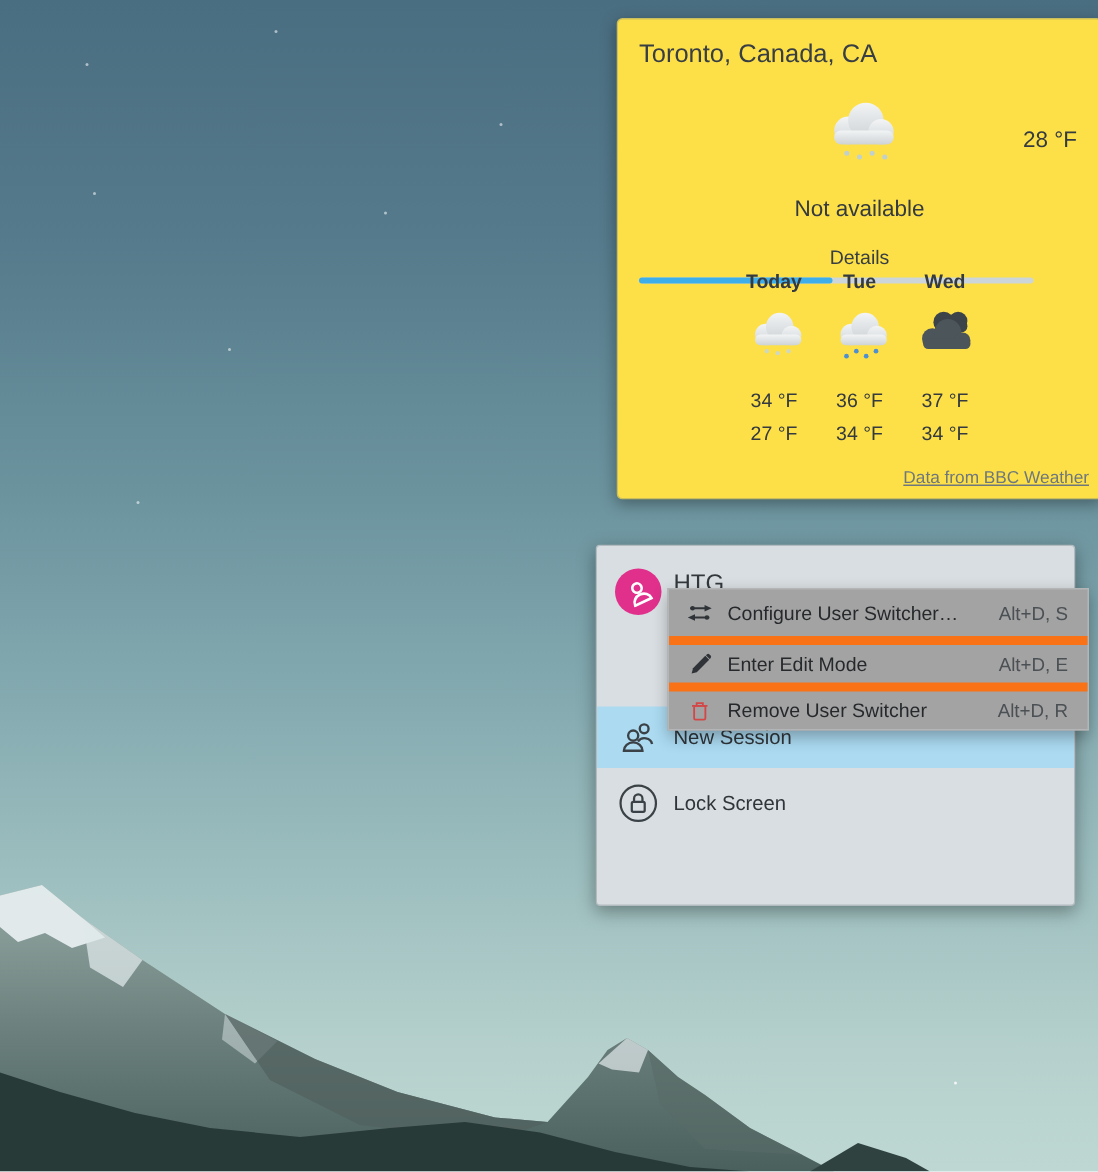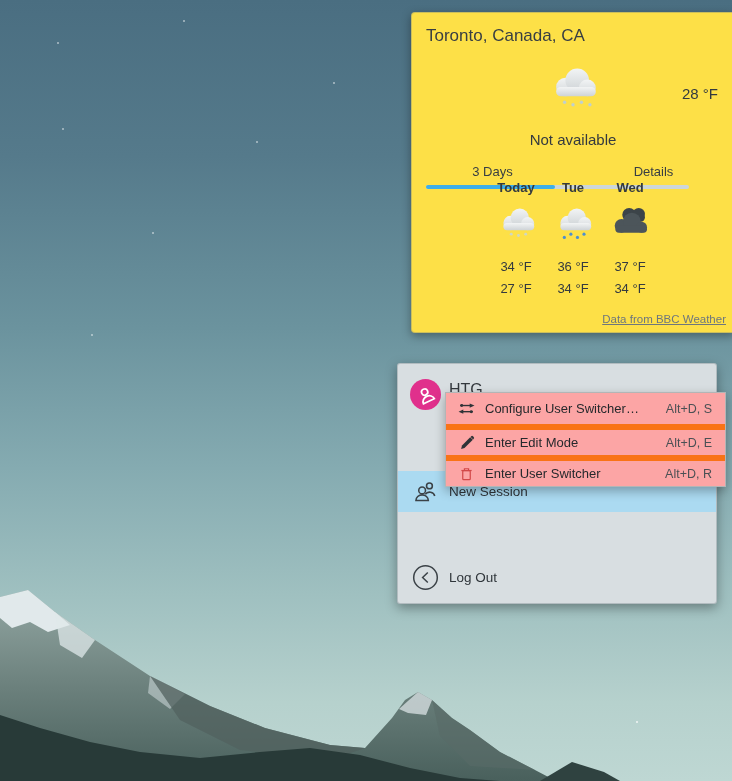--- a/index.html
+++ b/index.html
@@ -46,21 +46,21 @@
   .session-row { position:absolute; left:0; width:100%; display:flex; align-items:center; cursor:pointer; }
   .session-row .row-icon { width:28px; height:28px; margin-left:13px; flex:0 0 28px; display:flex; align-items:center; justify-content:center; }
   .session-row .row-label { margin-left:10px; font-size:13.5px; color:#2f353a; }
   .row-new  { top:107px; height:41px; background:var(--highlight,#abdaf1); }
   .row-lock { top:151px; height:40px; }
   .row-out  { top:193px; height:41px; }
 
   
   .context-menu {
     position:absolute; left:445px; top:392px; width:281px;
-    background:#fca5a5; border:1px solid #b3b5b6;
+    background:#a3a3a3; border:1px solid #b3b5b6;
     box-shadow:0 4px 10px rgba(0,0,0,.3); z-index:10;
   }
   .menu-item { height:31px; display:flex; align-items:center; padding:0 13px 0 12px; cursor:pointer; }
   .menu-item + .menu-item { border-top:6px solid #f97316; }
   .menu-icon { width:17px; height:17px; margin-right:10px; flex:0 0 17px; display:flex; align-items:center; justify-content:center; }
   .menu-label { flex:1; font-size:13px; color:#26292c; }
   .menu-shortcut { font-size:12.5px; color:#4b5054; }
 
   svg { display:block; }
 </style>
@@ -125,21 +125,20 @@
           <circle cx="42" cy="46" r="2"></circle>
           <circle cx="52" cy="49" r="2"></circle>
       </g>
     </svg>
   </div>
 
   <div class="current-temp">28 °F</div>
   <div class="current-cond">Not available</div>
 
   <div class="weather-tabs">
-    <div class="weather-tab">3 Days</div>
     <div class="weather-tab">Details</div>
   </div>
   <div class="tab-track">
     <div class="tab-active-bar"></div>
   </div>
 
   <div class="forecast">
     <div class="fc-col">
       <div class="fc-day">Today</div>
       <div class="fc-icon">
@@ -224,30 +223,31 @@
       <svg width="27" height="27" viewBox="0 0 24 24" fill="none" stroke="#3b4247" stroke-width="1.4">
         <circle cx="15.5" cy="7" r="2.6"></circle>
         <path d="M11.8 14.5 a4.6 4.2 0 0 1 8.4 1.5"></path>
         <circle cx="9" cy="11" r="3"></circle>
         <path d="M3.5 20 a5.5 5 0 0 1 11 0 z"></path>
       </svg>
     </span>
     <span class="row-label">New Session</span>
   </div>
 
-
-  <div class="session-row row-out">
+  <div class="session-row row-lock">
     <span class="row-icon">
       <svg width="27" height="27" viewBox="0 0 27 27" fill="none" stroke="#3b4247" stroke-width="1.5">
         <circle cx="13.5" cy="13.5" r="11.8"></circle>
-        <polyline points="15.8,8.5 10.6,13.5 15.8,18.5"></polyline>
-      </svg>
-    </span>
-    <span class="row-label">Log Out</span>
-  </div>
+        <rect x="9.2" y="12.6" width="8.6" height="6.6" rx="1"></rect>
+        <path d="M10.7 12.6 v-2.3 a2.8 2.8 0 0 1 5.6 0 v2.3"></path>
+      </svg>
+    </span>
+    <span class="row-label">Lock Screen</span>
+  </div>
+
 </div>
 
 <div class="context-menu">
   <div class="menu-item">
     <span class="menu-icon">
       <svg width="17" height="17" viewBox="0 0 16 16">
         <g stroke="#2f3337" stroke-width="1.3" fill="#2f3337">
           <line x1="2" y1="5.2" x2="12" y2="5.2"></line>
           <polygon points="11,3.2 15.5,5.2 11,7.2" stroke="none"></polygon>
           <circle cx="3.5" cy="5.2" r="1.4" stroke="none"></circle>
@@ -271,16 +271,16 @@
     <span class="menu-shortcut">Alt+D, E</span>
   </div>
   <div class="menu-item">
     <span class="menu-icon">
       <svg width="15" height="16" viewBox="0 0 16 17" fill="none" stroke="#d24848" stroke-width="1.3">
         <path d="M5.8 4.5 v-1.6 h4.4 v1.6"></path>
         <line x1="2.5" y1="4.8" x2="13.5" y2="4.8"></line>
         <rect x="4" y="4.8" width="8" height="9.8" rx="1"></rect>
       </svg>
     </span>
-    <span class="menu-label">Enter User Switcher</span>
+    <span class="menu-label">Remove User Switcher</span>
     <span class="menu-shortcut">Alt+D, R</span>
   </div>
 </div>
 
 </body></html>

